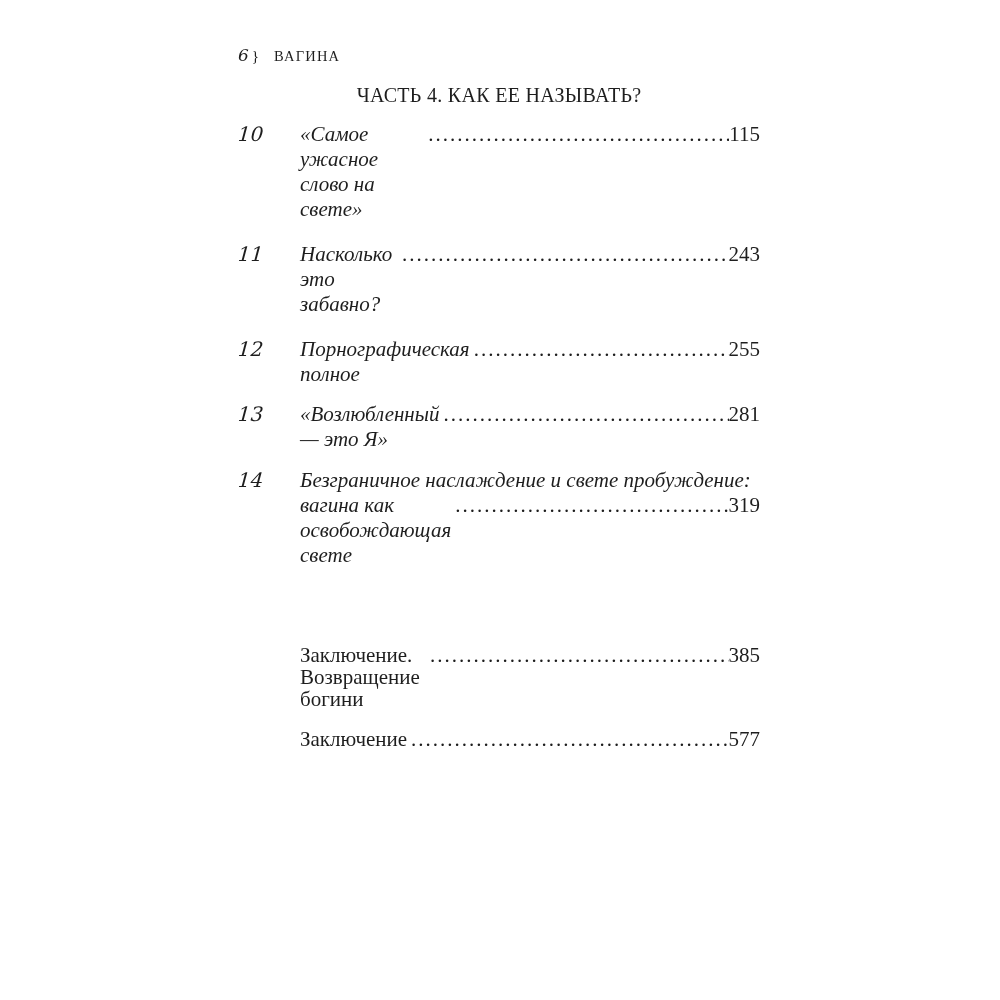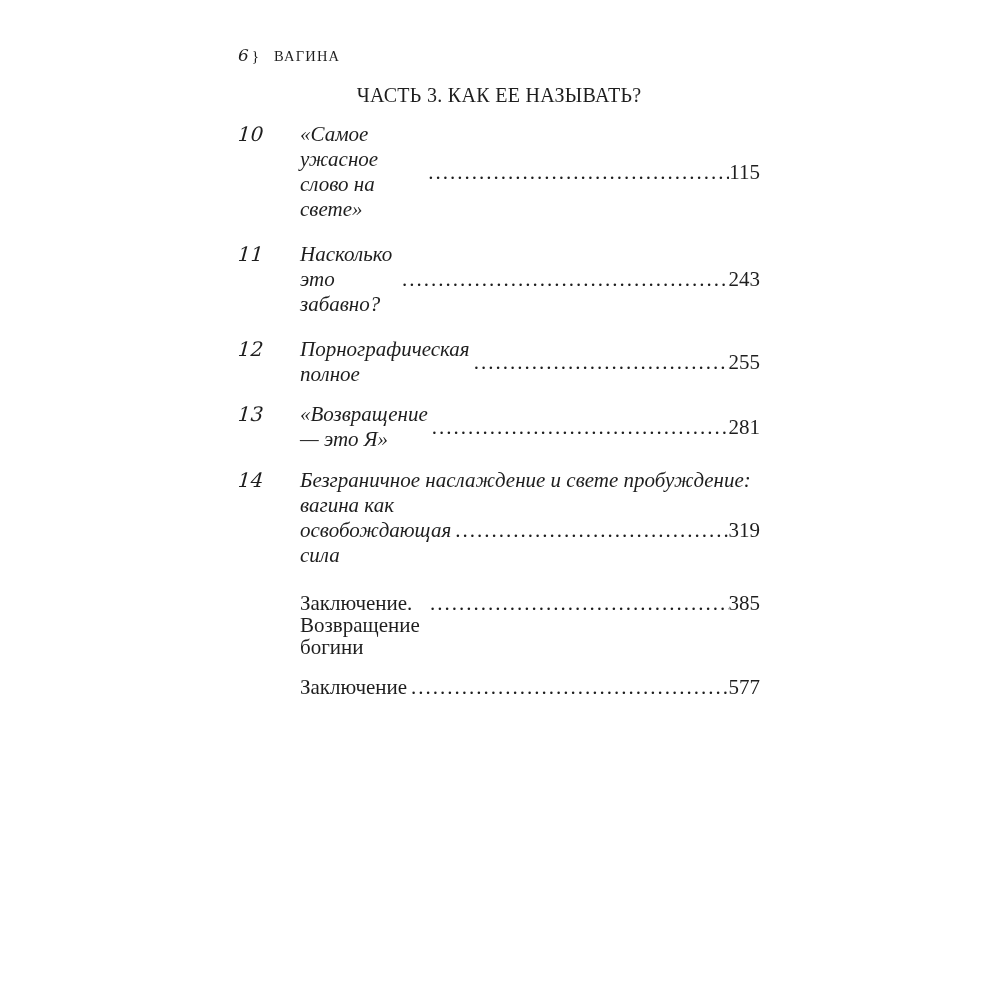--- a/index.html
+++ b/index.html
@@ -73,21 +73,21 @@
     font-family: "DejaVu Serif", serif;
     font-size: 20px;
     transform: skewX(-4deg);
   }
   .entry-body {
     flex: 1 1 auto;
     min-width: 0;
   }
   .entry-line {
     display: flex;
-    align-items: center;
+    align-items: flex-start;
     line-height: 25px;
   }
   .entry-title {
     font-style: italic;
   }
   .leader {
     flex: 1 1 auto;
     overflow: hidden;
     white-space: nowrap;
     margin-left: 4px;
@@ -105,37 +105,37 @@
   }
 
   
   .back-entry {
     display: flex;
     align-items: baseline;
     font-size: 21px;
     line-height: 22px;
     margin-left: 62px;
   }
-  .back-entry.mt48 { margin-top: 24px; }
+  .back-entry.mt48 { margin-top: 76px; }
   .back-entry.mt18 { margin-top: 18px; }
   .back-title { font-style: normal; }
 </style>
 </head>
 <body>
 
 <div class="page">
   <div class="content">
 
     <div class="running-head">
       <span class="folio">6</span>
       <span class="brace">}</span>
       <span class="running-title">ВАГИНА</span>
     </div>
 
-    <h2 class="part-heading first">ЧАСТЬ 3. КАК ЕЕ НАЗЫВАТЬ?</h2>
+    <h2 class="part-heading first">ЧАСТЬ 4. КАК ЕЕ НАЗЫВАТЬ?</h2>
 
     <div class="toc-entry mt16">
       <span class="chap-num">10</span>
       <span class="entry-body">
         <span class="entry-line">
           <span class="entry-title">«Самое ужасное слово на свете»</span>
           <span class="leader"></span>
           <span class="entry-page">115</span>
         </span>
       </span>
@@ -161,35 +161,35 @@
           <span class="entry-page">255</span>
         </span>
       </span>
     </div>
 
 
     <div class="toc-entry mt15">
       <span class="chap-num">13</span>
       <span class="entry-body">
         <span class="entry-line">
-          <span class="entry-title">«Возвращение — это Я»</span>
+          <span class="entry-title">«Возлюбленный — это Я»</span>
           <span class="leader"></span>
           <span class="entry-page">281</span>
         </span>
       </span>
     </div>
 
     <div class="toc-entry mt16">
       <span class="chap-num">14</span>
       <span class="entry-body">
         <span class="entry-line">
           <span class="entry-title">Безграничное наслаждение и свете пробуждение:</span>
         </span>
         <span class="entry-line">
-          <span class="entry-title">вагина как освобождающая сила</span>
+          <span class="entry-title">вагина как освобождающая свете</span>
           <span class="leader"></span>
           <span class="entry-page">319</span>
         </span>
       </span>
     </div>
 
     <div class="back-entry mt48">
       <span class="back-title">Заключение. Возвращение богини</span>
       <span class="leader"></span>
       <span class="entry-page">385</span>

